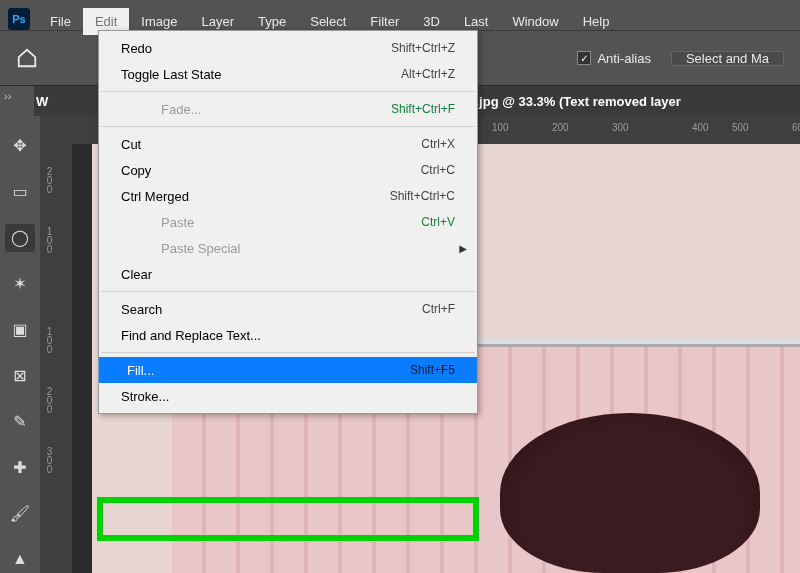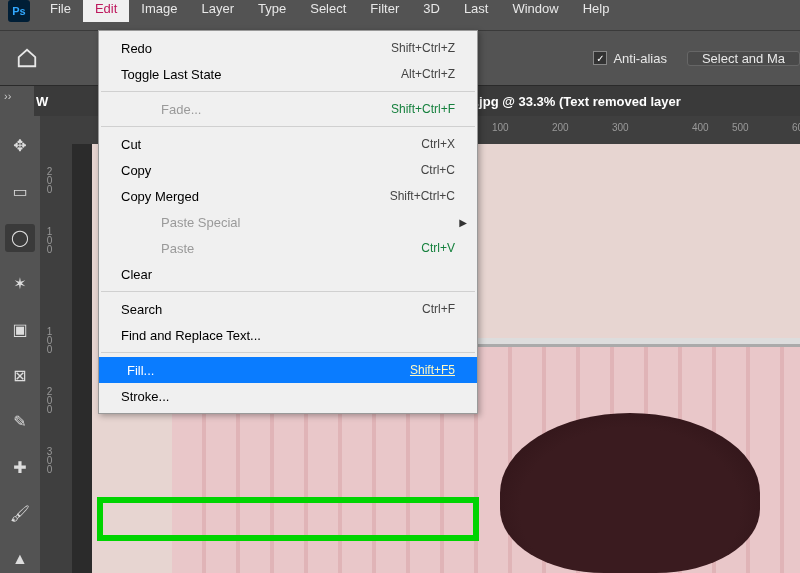--- a/index.html
+++ b/index.html
@@ -1,28 +1,28 @@
 <!DOCTYPE html>
 <html><head>
 <meta charset="utf-8">
 <style>
 * { margin: 0; padding: 0; box-sizing: border-box; font-family: -apple-system, "Segoe UI", Arial, sans-serif; }
 body { width: 800px; height: 573px; overflow: hidden; background: #535353; position: relative; }
 
-.menubar { height: 30px; background: #535353; display: flex; align-items: flex-end; padding: 8px 4px; color: #e8e8e8; font-size: 13px; }
+.menubar { height: 30px; background: #535353; display: flex; align-items: flex-start; padding: 8px 4px; color: #e8e8e8; font-size: 13px; }
 .ps-logo { width: 22px; height: 22px; background: #001e36; display: flex; align-items: center; justify-content: center; margin: 0 8px 0 4px; border-radius: 3px; font-weight: bold; font-size: 11px; color: #31a8ff; }
 .menubar .menu-item { padding: 6px 12px; cursor: pointer; }
-.menubar .menu-item.open { background: #f0f0f0; color: #be185d; }
+.menubar .menu-item.open { background: #f0f0f0; color: #737373; }
 
 .optionsbar { height: 56px; background: #535353; border-top: 1px solid #3a3a3a; border-bottom: 1px solid #2a2a2a; display: flex; align-items: center; color: #e8e8e8; font-size: 13px; padding-left: 10px; }
 .home-btn { width: 34px; height: 32px; display: flex; align-items: center; justify-content: center; margin-right: 10px; }
 .opt-spacer { flex: 1; }
 .chk { display: flex; align-items: center; gap: 6px; margin-right: 20px; }
 .chk-box { width: 14px; height: 14px; background: #333; border: 1px solid #888; display:flex; align-items:center; justify-content:center; font-size:10px; color:#fff; }
-.select-btn { height: 15px; padding: 0 14px; background: #4a4a4a; border: 1px solid #666; border-radius: 3px; display:flex; align-items:center; color:#e8e8e8; margin-right:0; }
+.select-btn { height: 15px; padding: 0 14px; background: #4a4a4a; border: 1px solid #666; border-radius: 3px; display:flex; align-items:center; color:#e8e8e8; margin-right:16px; }
 
 .doc-tab-row { position:absolute; top:86px; left:34px; right:0; height:30px; background:#3a3a3a; display:flex; align-items:center; padding-left:60px; color:#fff; font-size:13px; font-weight:bold; }
 .expander { position:absolute; top:90px; left:4px; width:20px; height:16px; color:#ccc; font-size:11px; }
 .ruler { position:absolute; top:116px; left:72px; right:0; height:28px; background:#3f3f3f; display:flex; color:#999; font-size:10px; }
 .ruler div { position:absolute; top:6px; }
 
 .toolcol { position:absolute; top:116px; left:0; width:72px; bottom:0; background:#535353; display:flex;}
 .tools { width:40px; display:flex; flex-direction:column; align-items:center; padding-top:16px; gap:18px; }
 .tool { width:30px; height:30px; display:flex; align-items:center; justify-content:center; color:#ddd; border-radius:3px; }
 .tool.active { background:#3a3a3a; }
@@ -35,21 +35,21 @@
 .head { position:absolute; right:40px; bottom:0; width:260px; height:160px; background:radial-gradient(ellipse at 50% 60%, #3a1b1f 60%, #2a1014 100%); border-radius:50% 50% 40% 40%; }
 
 .dropdown { position:absolute; top:30px; left:98px; width:380px; background:#f0f0f0; border:1px solid #999; box-shadow:2px 2px 6px rgba(0,0,0,.3); z-index:100; padding:4px 0; }
 .dd-row { display:flex; align-items:center; height:26px; padding:0 22px; font-size:13px; color:#000; position:relative; }
 .dd-row.disabled { color:#9a9a9a;margin-left:40px; }
 .dd-row .lbl { flex:1; }
 .dd-row .sc { color:#444; font-size:12px; }
 .dd-row.disabled .sc { color:#15803d; }
 .dd-sep { height:1px; background:#d0d0d0; margin:4px 2px; }
 .dd-row.highlight { background:#0a7cff; color:#fff;padding-left:28px; }
-.dd-row.highlight .sc { color:#fef9c3;text-decoration:underline; }
+.dd-row.highlight .sc { color:#0f172a; }
 .dd-row .sub { position:absolute; right:10px; color:#333; font-size:10px; }
 .green-box { position:absolute; border:6px solid #00d400; pointer-events:none; z-index:200; }
 </style>
 </head>
 <body>
 
 <div class="menubar">
   <div class="ps-logo">Ps</div>
   <div class="menu-item">File</div>
   <div class="menu-item open">Edit</div>
@@ -140,30 +140,30 @@
   <div class="dd-sep"></div>
   <div class="dd-row">
       <span class="lbl">Cut</span>
       <span class="sc">Ctrl+X</span>
     </div>
   <div class="dd-row">
       <span class="lbl">Copy</span>
       <span class="sc">Ctrl+C</span>
     </div>
   <div class="dd-row">
-      <span class="lbl">Copy Merged</span>
+      <span class="lbl">Ctrl Merged</span>
       <span class="sc">Shift+Ctrl+C</span>
+    </div>
+  <div class="dd-row disabled">
+      <span class="lbl">Paste</span>
+      <span class="sc">Ctrl+V</span>
     </div>
   <div class="dd-row disabled">
       <span class="lbl">Paste Special</span>
       <span class="sub">▶</span>
-    </div>
-  <div class="dd-row disabled">
-      <span class="lbl">Paste</span>
-      <span class="sc">Ctrl+V</span>
     </div>
   <div class="dd-row">
       <span class="lbl">Clear</span>
     </div>
   <div class="dd-sep"></div>
   <div class="dd-row">
       <span class="lbl">Search</span>
       <span class="sc">Ctrl+F</span>
     </div>
   <div class="dd-row">

